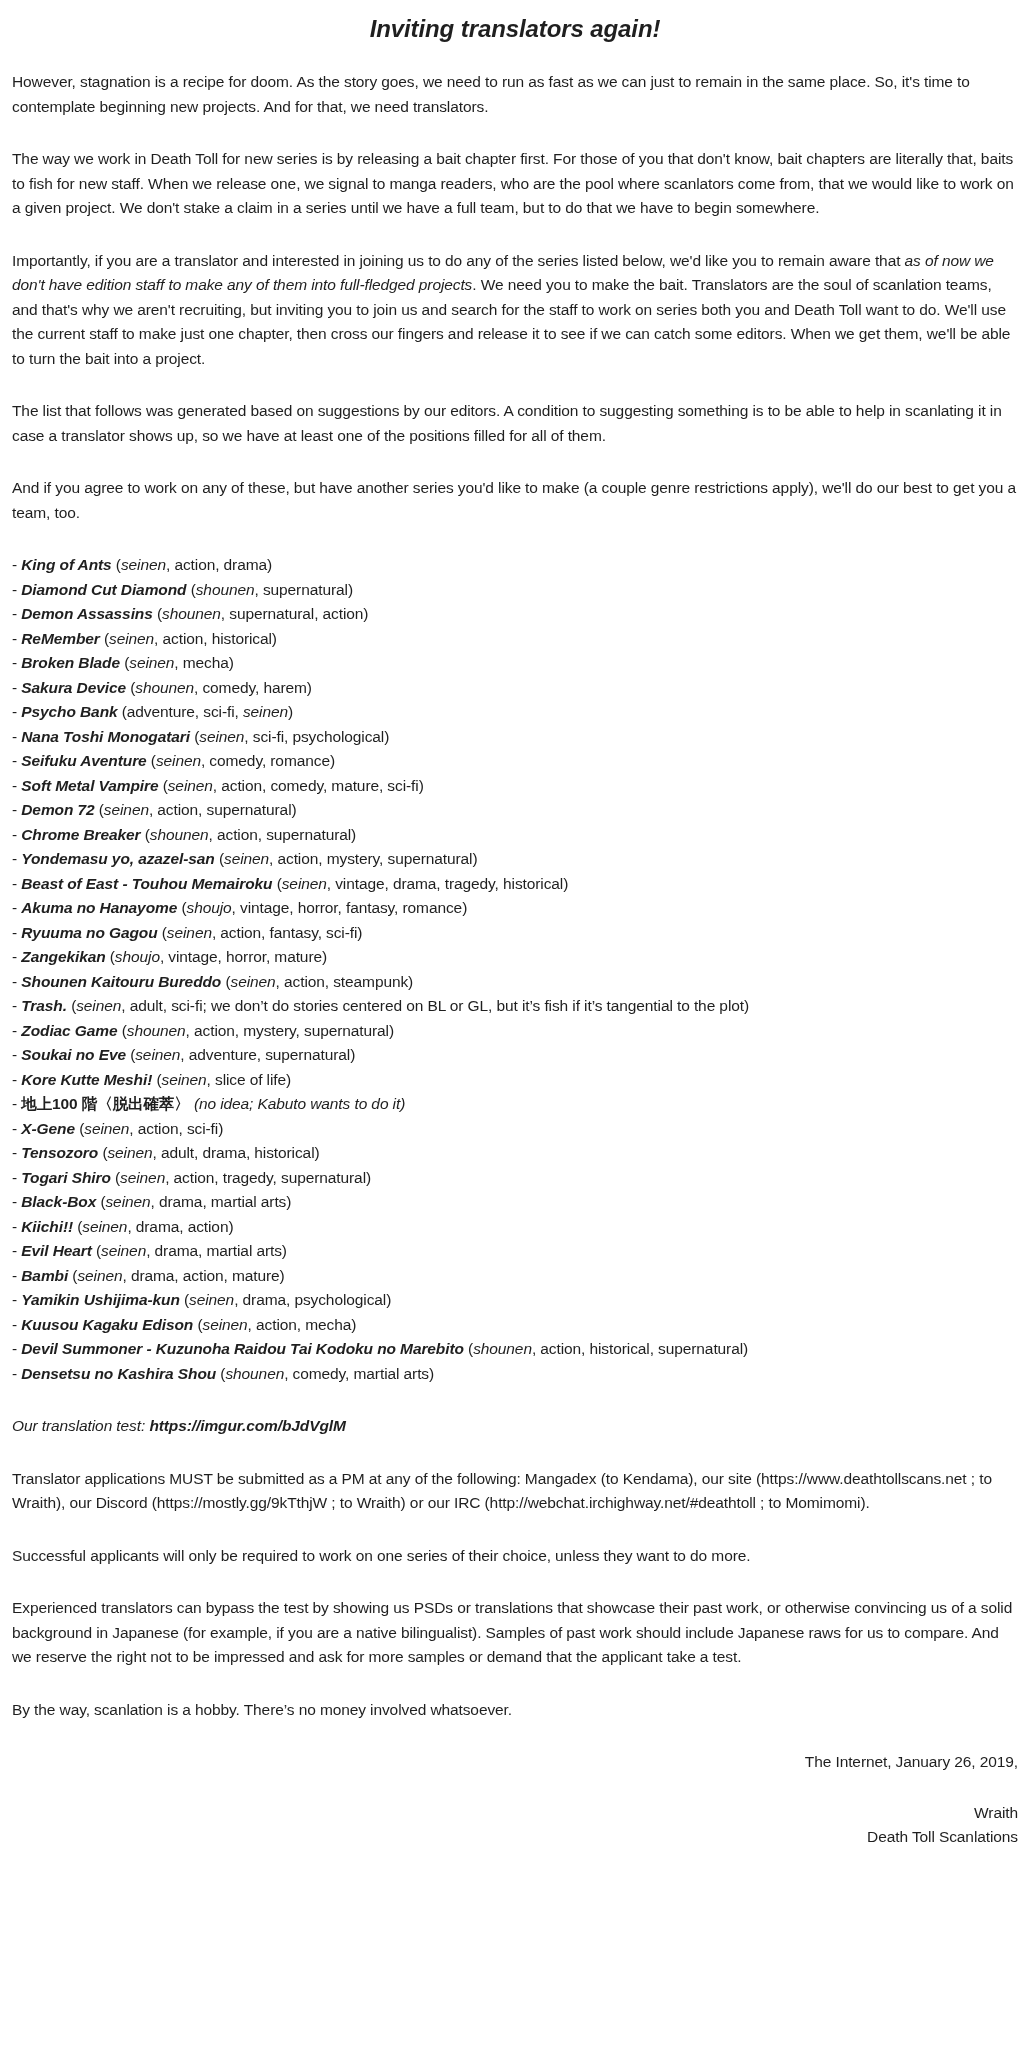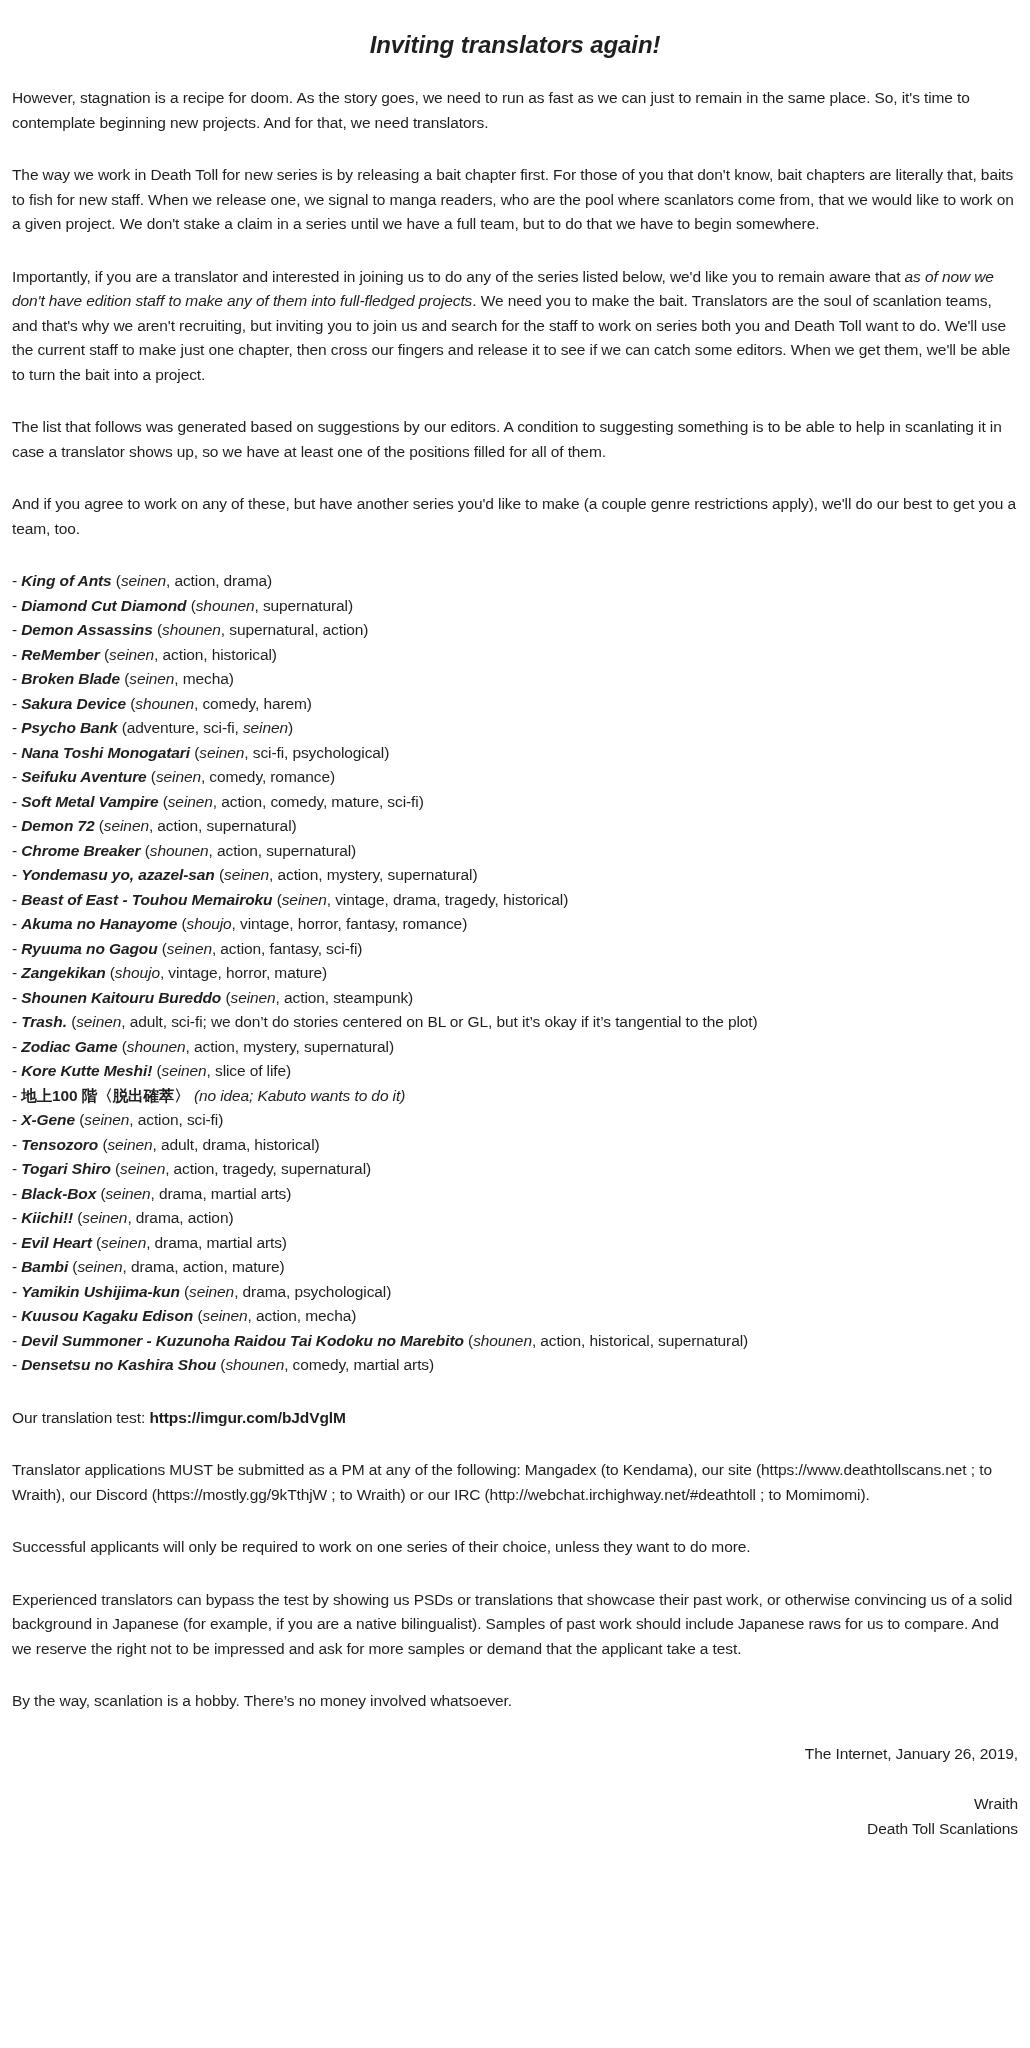--- a/index.html
+++ b/index.html
@@ -7,36 +7,36 @@
     padding: 0;
     background: #ffffff;
   }
   body {
     font-family: "Liberation Sans", "DejaVu Sans", sans-serif;
     color: #1f1f1f;
   }
   .doc {
     width: 1006px;
     margin: 0 auto;
-    padding: 24px 12px 20px 12px;
+    padding: 8px 12px 20px 12px;
     font-size: 15.5px;
     line-height: 24.5px;
     letter-spacing: -0.1px;
   }
   .b-title {
     font-size: 24px;
     line-height: 30px;
     font-weight: 700;
     font-style: italic;
     text-align: center;
     margin: 6px 0 26px 0;
   }
   .b-p   { margin: 0 0 28px 0; }
   .b-li  { margin: 0; }
-  .b-li + .b-p { margin-top: 28px; }
+  .b-li + .b-p { margin-top: 28px; font-style: italic; }
   .b-sig { text-align: right; margin: 0; }
   .b-sig-date { margin-top: 22px; margin-bottom: 26px; }
   .r-b  { font-weight: 700; margin-top: 26px; }
   .r-i  { font-style: italic; }
   .r-bi { font-weight: 700; font-style: italic; }
 </style>
 </head>
 <body>
 
 <div class="doc">
@@ -58,22 +58,23 @@
       <div class="b-li"><span>- </span><span class="r-bi">Seifuku Aventure</span><span> (</span><span class="r-i">seinen</span><span>, comedy, romance)</span></div>
       <div class="b-li"><span>- </span><span class="r-bi">Soft Metal Vampire</span><span> (</span><span class="r-i">seinen</span><span>, action, comedy, mature, sci-fi)</span></div>
       <div class="b-li"><span>- </span><span class="r-bi">Demon 72</span><span> (</span><span class="r-i">seinen</span><span>, action, supernatural)</span></div>
       <div class="b-li"><span>- </span><span class="r-bi">Chrome Breaker</span><span> (</span><span class="r-i">shounen</span><span>, action, supernatural)</span></div>
       <div class="b-li"><span>- </span><span class="r-bi">Yondemasu yo, azazel-san</span><span> (</span><span class="r-i">seinen</span><span>, action, mystery, supernatural)</span></div>
       <div class="b-li"><span>- </span><span class="r-bi">Beast of East - Touhou Memairoku</span><span> (</span><span class="r-i">seinen</span><span>, vintage, drama, tragedy, historical)</span></div>
       <div class="b-li"><span>- </span><span class="r-bi">Akuma no Hanayome</span><span> (</span><span class="r-i">shoujo</span><span>, vintage, horror, fantasy, romance)</span></div>
       <div class="b-li"><span>- </span><span class="r-bi">Ryuuma no Gagou</span><span> (</span><span class="r-i">seinen</span><span>, action, fantasy, sci-fi)</span></div>
       <div class="b-li"><span>- </span><span class="r-bi">Zangekikan</span><span> (</span><span class="r-i">shoujo</span><span>, vintage, horror, mature)</span></div>
       <div class="b-li"><span>- </span><span class="r-bi">Shounen Kaitouru Bureddo</span><span> (</span><span class="r-i">seinen</span><span>, action, steampunk)</span></div>
-      <div class="b-li"><span>- </span><span class="r-bi">Trash.</span><span> (</span><span class="r-i">seinen</span><span>, adult, sci-fi; we don’t do stories centered on BL or GL, but it’s okay if it’s tangential to the plot)</span></div>
+      <div class="b-li"><span>- </span><span class="r-bi">Trash.</span><span> (</span><span class="r-i">seinen</span><span>, adult, sci-fi; we don’t do stories centered on BL or GL, but it’s fish if it’s tangential to the plot)</span></div>
       <div class="b-li"><span>- </span><span class="r-bi">Zodiac Game</span><span> (</span><span class="r-i">shounen</span><span>, action, mystery, supernatural)</span></div>
+      <div class="b-li"><span>- </span><span class="r-bi">Soukai no Eve</span><span> (</span><span class="r-i">seinen</span><span>, adventure, supernatural)</span></div>
       <div class="b-li"><span>- </span><span class="r-bi">Kore Kutte Meshi!</span><span> (</span><span class="r-i">seinen</span><span>, slice of life)</span></div>
       <div class="b-li"><span>- </span><span class="r-b">地上100 階〈脱出確萃〉</span><span> </span><span class="r-i">(no idea; Kabuto wants to do it)</span></div>
       <div class="b-li"><span>- </span><span class="r-bi">X-Gene</span><span> (</span><span class="r-i">seinen</span><span>, action, sci-fi)</span></div>
       <div class="b-li"><span>- </span><span class="r-bi">Tensozoro</span><span> (</span><span class="r-i">seinen</span><span>, adult, drama, historical)</span></div>
       <div class="b-li"><span>- </span><span class="r-bi">Togari Shiro</span><span> (</span><span class="r-i">seinen</span><span>, action, tragedy, supernatural)</span></div>
       <div class="b-li"><span>- </span><span class="r-bi">Black-Box</span><span> (</span><span class="r-i">seinen</span><span>, drama, martial arts)</span></div>
       <div class="b-li"><span>- </span><span class="r-bi">Kiichi!!</span><span> (</span><span class="r-i">seinen</span><span>, drama, action)</span></div>
       <div class="b-li"><span>- </span><span class="r-bi">Evil Heart</span><span> (</span><span class="r-i">seinen</span><span>, drama, martial arts)</span></div>
       <div class="b-li"><span>- </span><span class="r-bi">Bambi</span><span> (</span><span class="r-i">seinen</span><span>, drama, action, mature)</span></div>
       <div class="b-li"><span>- </span><span class="r-bi">Yamikin Ushijima-kun</span><span> (</span><span class="r-i">seinen</span><span>, drama, psychological)</span></div>

